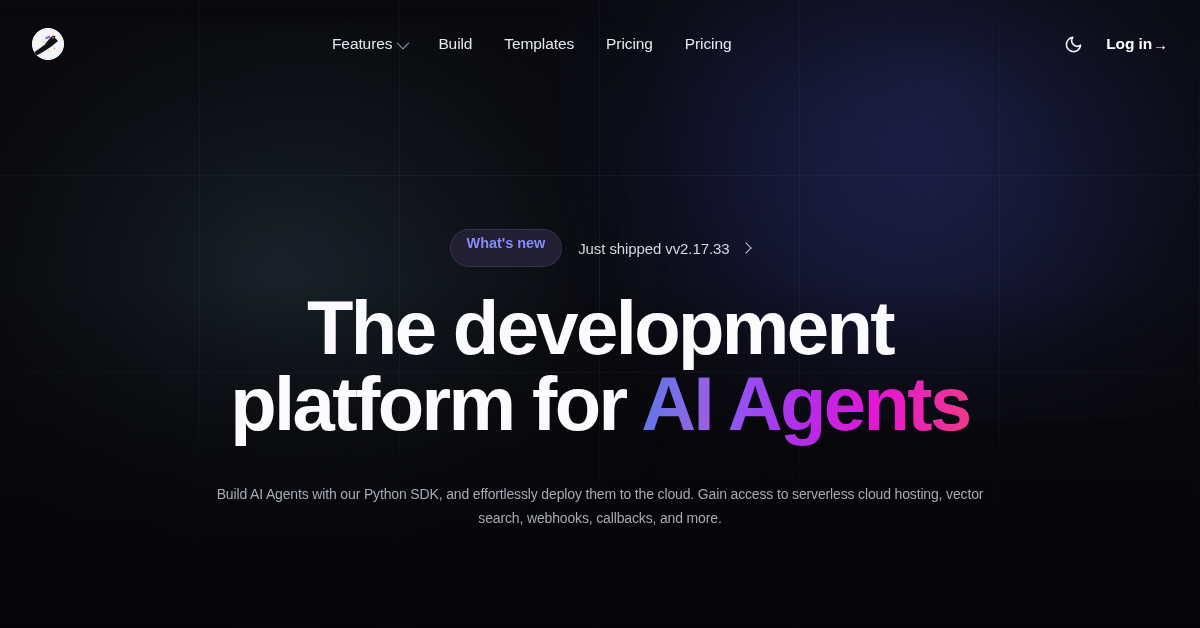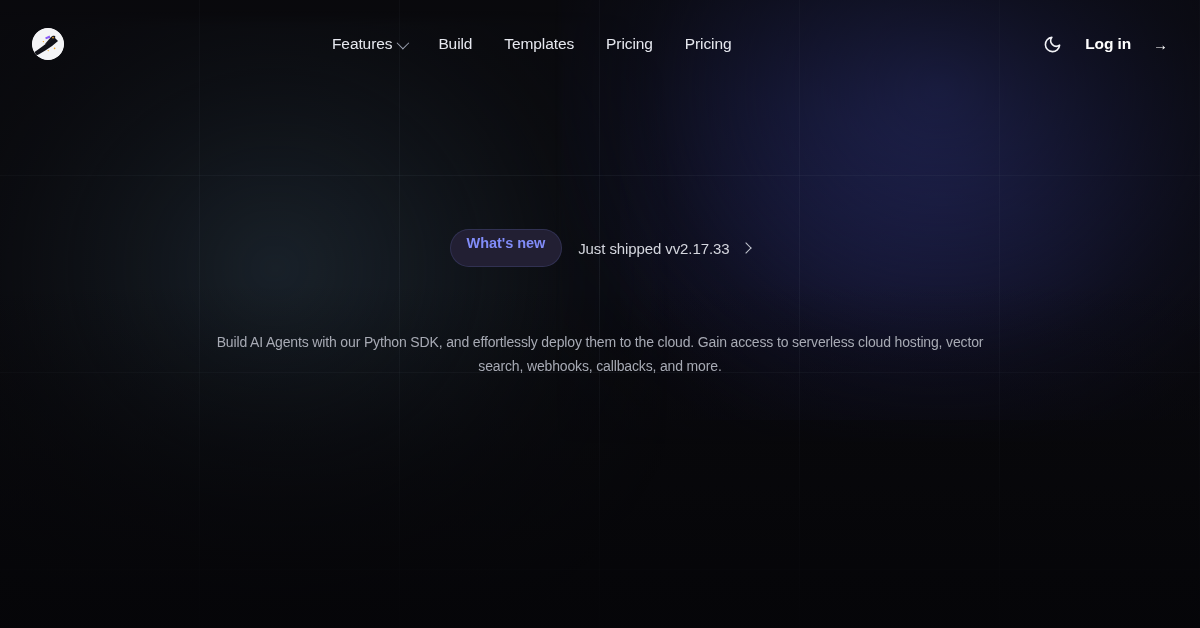--- a/index.html
+++ b/index.html
@@ -140,21 +140,21 @@
   .moon-btn {
     width:22px; height:22px;
     display:flex; align-items:center; justify-content:center;
     cursor:pointer;
   }
   .login-link {
     color:#ffffff;
     font-size:15.5px;
     font-weight:700;
     letter-spacing:-0.1px;
-    display:flex; align-items:flex-end; gap:22px;
+    display:flex; align-items:flex-end; gap:1px;
     cursor:pointer;
     white-space:nowrap;
   }
   .login-arrow { font-size:15px; font-weight:400; }
 
   
   .hero {
     position:absolute;
     top:0; left:0; width:1200px; height:628px;
     z-index:10;
@@ -301,17 +301,22 @@
   <section class="hero">
 
     <div class="announce">
       <span class="announce-pill">What's new</span>
       <a class="announce-text">
         <span>Just shipped vv2.17.33</span>
         <i class="announce-chev"></i>
       </a>
     </div>
 
+    <h1 class="hero-title">
+      <span>The development</span>
+      <span>platform for </span><span class="grad-ai">AI</span>
+      <span class="grad-agents">Agents</span>
+    </h1>
 
     <p class="hero-sub">Build AI Agents with our Python SDK, and effortlessly deploy them to the cloud. Gain access to serverless cloud hosting, vector search, webhooks, callbacks, and more.</p>
   </section>
 
 </div>
 
 </body></html>

